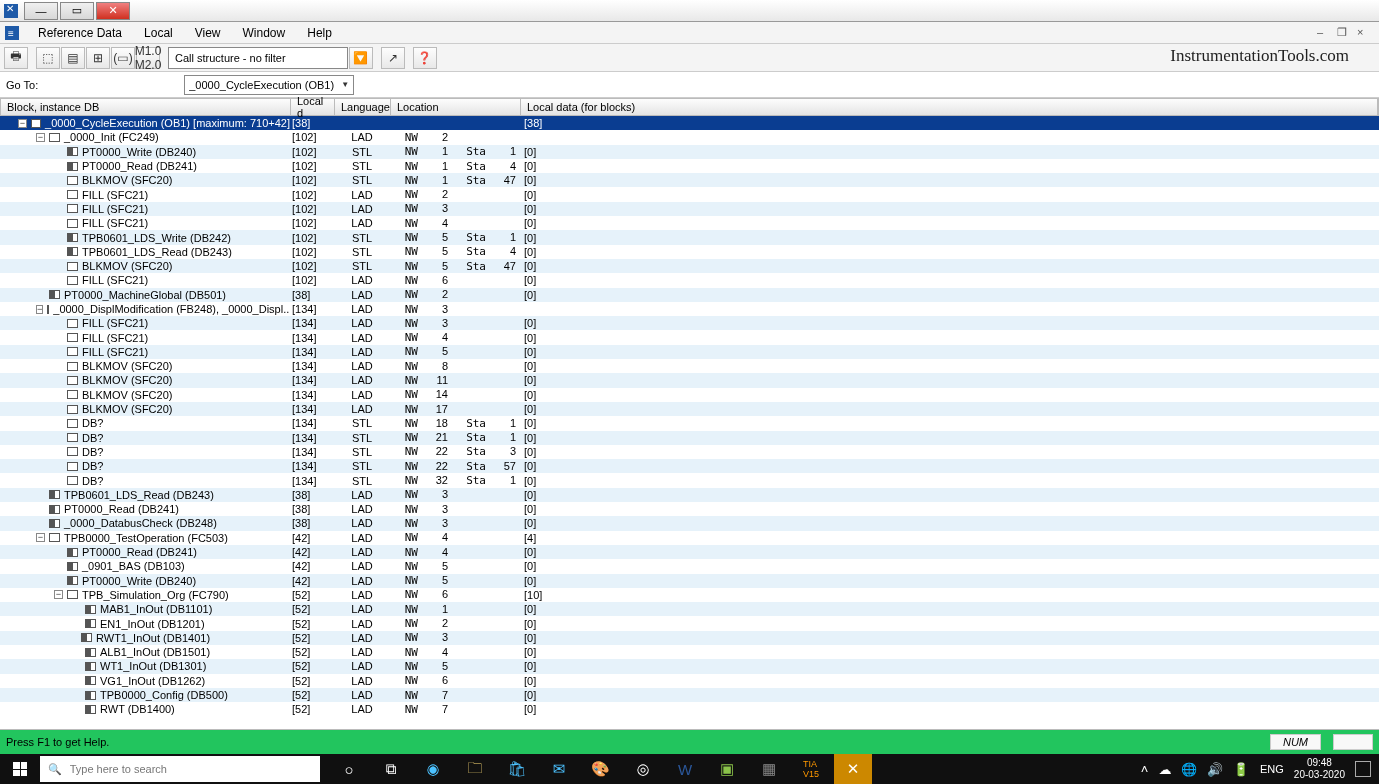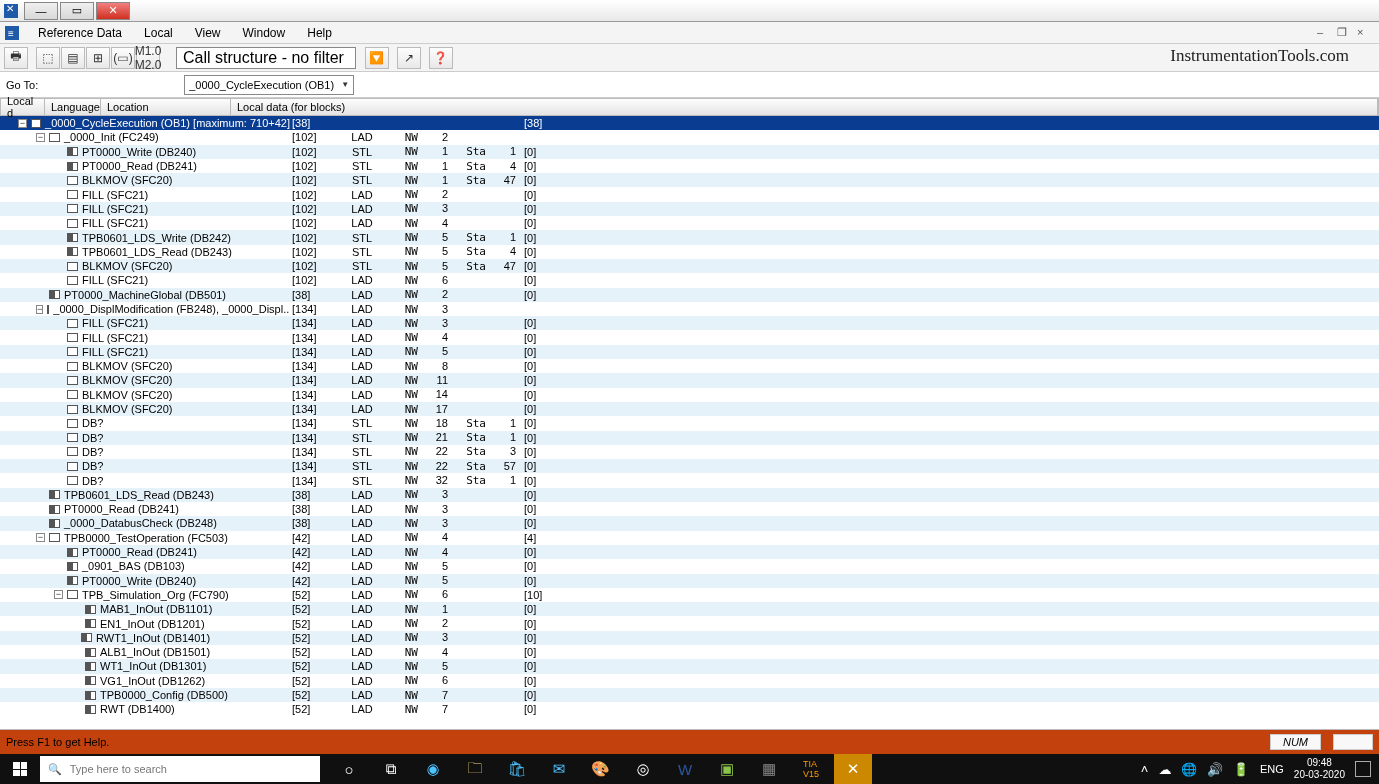--- a/index.html
+++ b/index.html
@@ -16,21 +16,21 @@
   .menubar { height: 22px; background: #f4f4f4; display: flex; align-items: center; padding: 0 4px; border-bottom: 1px solid #ccc; gap: 2px; }
   .menubar .menu-icon { width: 16px; height: 16px; display: inline-flex; align-items: center; justify-content: center; margin-right: 6px; }
   .menubar .menu-item { padding: 2px 10px; cursor: pointer; font-size: 12px; }
   .menubar .spacer { flex: 1; }
   .mdi-btns { display: flex; gap: 6px; margin-right: 4px; }
   .mdi-btn { width: 14px; height: 14px; font-size: 11px; cursor: pointer; color: #555; }
   
   .toolbar { height: 28px; background: #f4f4f4; display: flex; align-items: center; padding: 0 4px; border-bottom: 1px solid #ccc; gap: 1px; }
   .tool-btn { width: 24px; height: 22px; border: 1px solid #bbb; background: linear-gradient(#fdfdfd,#e8e8e8); display: flex; align-items: center; justify-content: center; cursor: pointer; font-size: 12px; color: #333; }
   .tool-sep { width: 6px; }
-  .filter-box { height: 22px; border: 1px solid #888; background: #fff; padding: 0 6px; display: flex; align-items: center; min-width: 180px; margin: 0 8px; font-size: 16px; }
+  .filter-box { height: 22px; border: 1px solid #888; background: #fff; padding: 0 6px; display: flex; align-items: center; min-width: 180px; margin: 0 0; font-size: 11px; }
   .watermark { position: absolute; right: 30px; top: 46px; font-size: 17px; color: #222; font-family: Georgia, serif; }
   
   .goto-bar { height: 26px; display: flex; align-items: center; padding: 2px 6px; gap: 8px; border-bottom: 1px solid #ccc; }
   .goto-select { height: 20px; border: 1px solid #888; background: #fff; padding: 0 4px; display: flex; align-items: center; min-width: 170px; position: relative; font-size: 11px; }
   .goto-select::after { content: "▼"; font-size: 8px; position: absolute; right: 4px; color: #333; }
   
   .grid-header { height: 18px; background: linear-gradient(#fdfdfd,#e4e4e4); display: flex; border: 1px solid #bbb; font-size: 11px; }
   .grid-header .col { border-right: 1px solid #bbb; padding: 1px 6px; display: flex; align-items: center; }
   .col-block { width: 290px; }
   .col-local { width: 44px; }
@@ -51,21 +51,21 @@
   .lp2 { width: 30px; text-align: right; }
   .lp3 { width: 38px; text-align: right; font-family: monospace; }
   .lp4 { width: 30px; text-align: right; }
   .cell-ldata { flex: 1; padding-left: 4px; }
   .tree-toggle { width: 9px; height: 9px; border: 1px solid #888; display: inline-flex; align-items: center; justify-content: center; font-size: 9px; line-height: 7px; margin-right: 2px; background: #fff; color: #333; }
   .node-icon { width: 11px; height: 9px; border: 1px solid #555; display: inline-block; margin: 0 4px 0 2px; background: #fff; }
   .node-icon.closed { background: #fff; }
   .node-icon.part { position: relative; }
   .node-icon.part::before { content:""; position:absolute; left:0; top:0; width:50%; height:100%; background:#555; }
   
-  .statusbar { position: absolute; bottom: 30px; left: 0; right: 0; height: 15px; background: #c2410c; border-top: 1px solid #bbb; display: flex; align-items: center; padding: 12px 6px; font-size: 11px; }
+  .statusbar { position: absolute; bottom: 30px; left: 0; right: 0; height: 15px; background: #22c55e; border-top: 1px solid #bbb; display: flex; align-items: center; padding: 12px 6px; font-size: 11px; }
   .statusbar .spacer { flex: 1; }
   .status-cell { border: 1px solid #ccc; padding: 1px 12px; margin-left: 12px; background: #f8f8f8; font-style: italic; }
   
   .taskbar { position: absolute; bottom: 0; left: 0; right: 0; height: 30px; background: #101010; display: flex; align-items: center; color: #fff; font-size: 11px; }
   .start-btn { width: 40px; height: 30px; display: flex; align-items: center; justify-content: center; }
   .win-logo { width: 14px; height: 14px; display: grid; grid-template-columns: 1fr 1fr; grid-template-rows: 1fr 1fr; gap: 1px; }
   .win-logo span { background: #fff; }
   .search-box { width: 280px; height: 26px; background: #fff; display: flex; align-items: center; padding: 0 8px; color: #777; gap: 8px; }
   .task-icons { display: flex; align-items: center; gap: 4px; margin-left: 10px; }
   .task-icon { width: 38px; height: 30px; display: flex; align-items: center; justify-content: center; font-size: 15px; cursor: pointer; }
@@ -130,20 +130,21 @@
 
 <div class="goto-bar">
   <span>Go To:</span>
   <span style="width:130px"></span>
   <div class="goto-select">
     <span>_0000_CycleExecution (OB1)</span>
   </div>
 </div>
 
 <div class="grid-header">
+  <div class="col col-block">Block, instance DB</div>
   <div class="col col-local">Local d</div>
   <div class="col col-lang">Language</div>
   <div class="col col-loc">Location</div>
   <div class="col col-ldata">Local data (for blocks)</div>
 </div>
 
 <div class="grid-body" id="grid-body">
     <div class="row sel">
       <div class="cell-block" style="padding-left: 18px;">
         <span class="tree-toggle">−</span>

